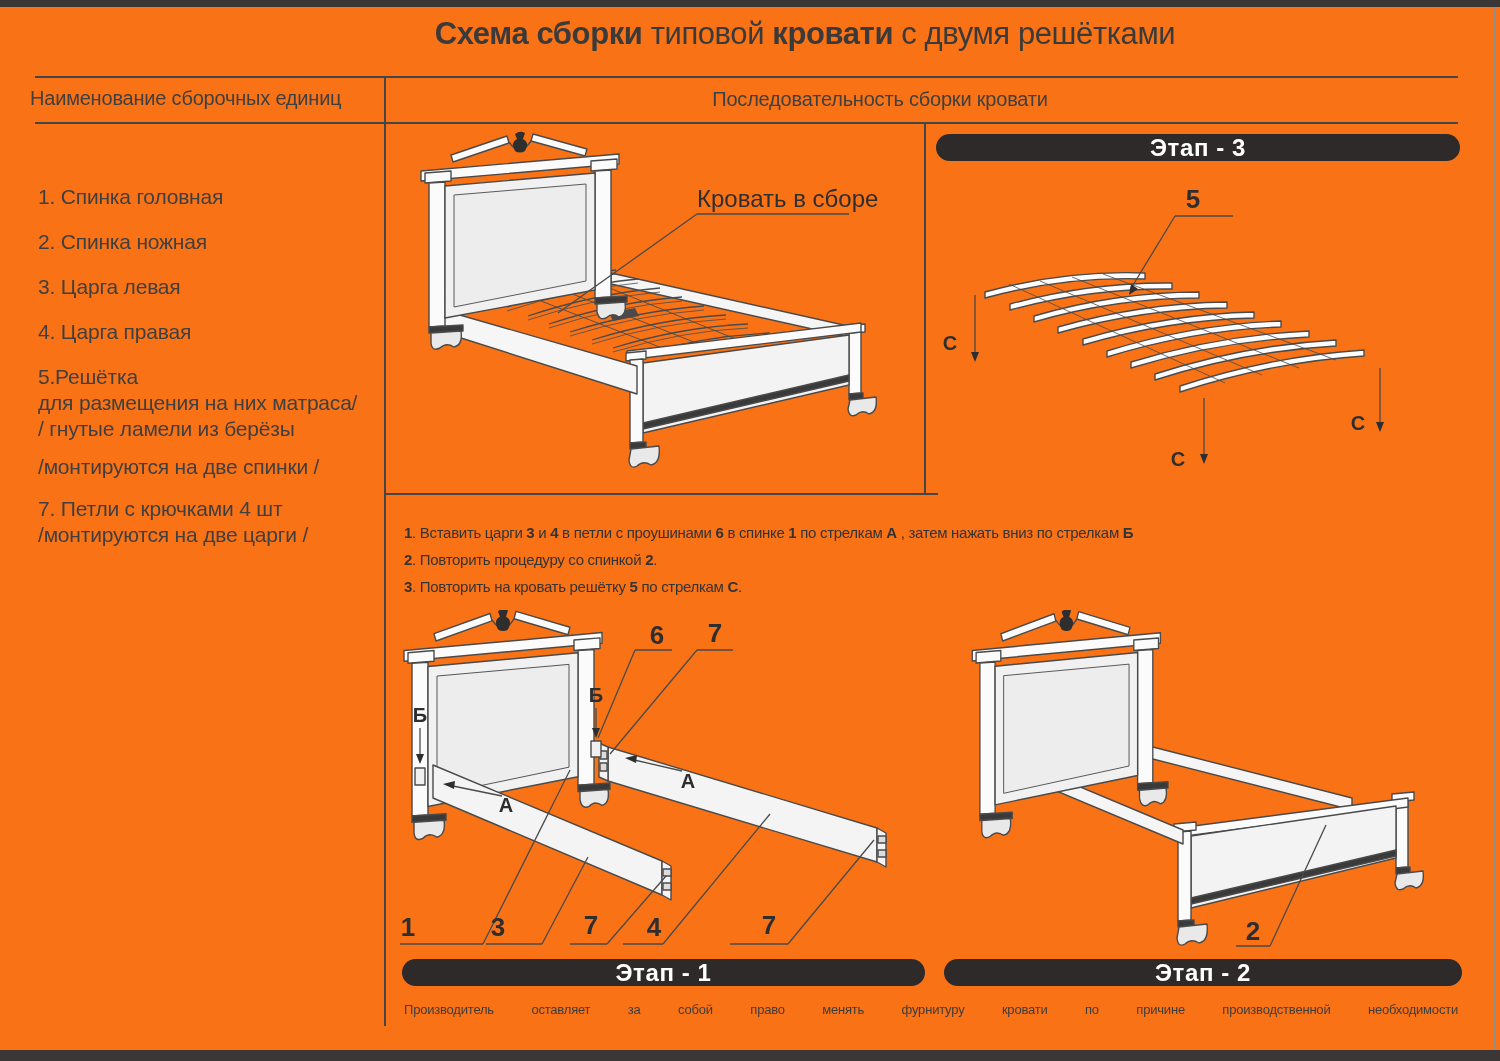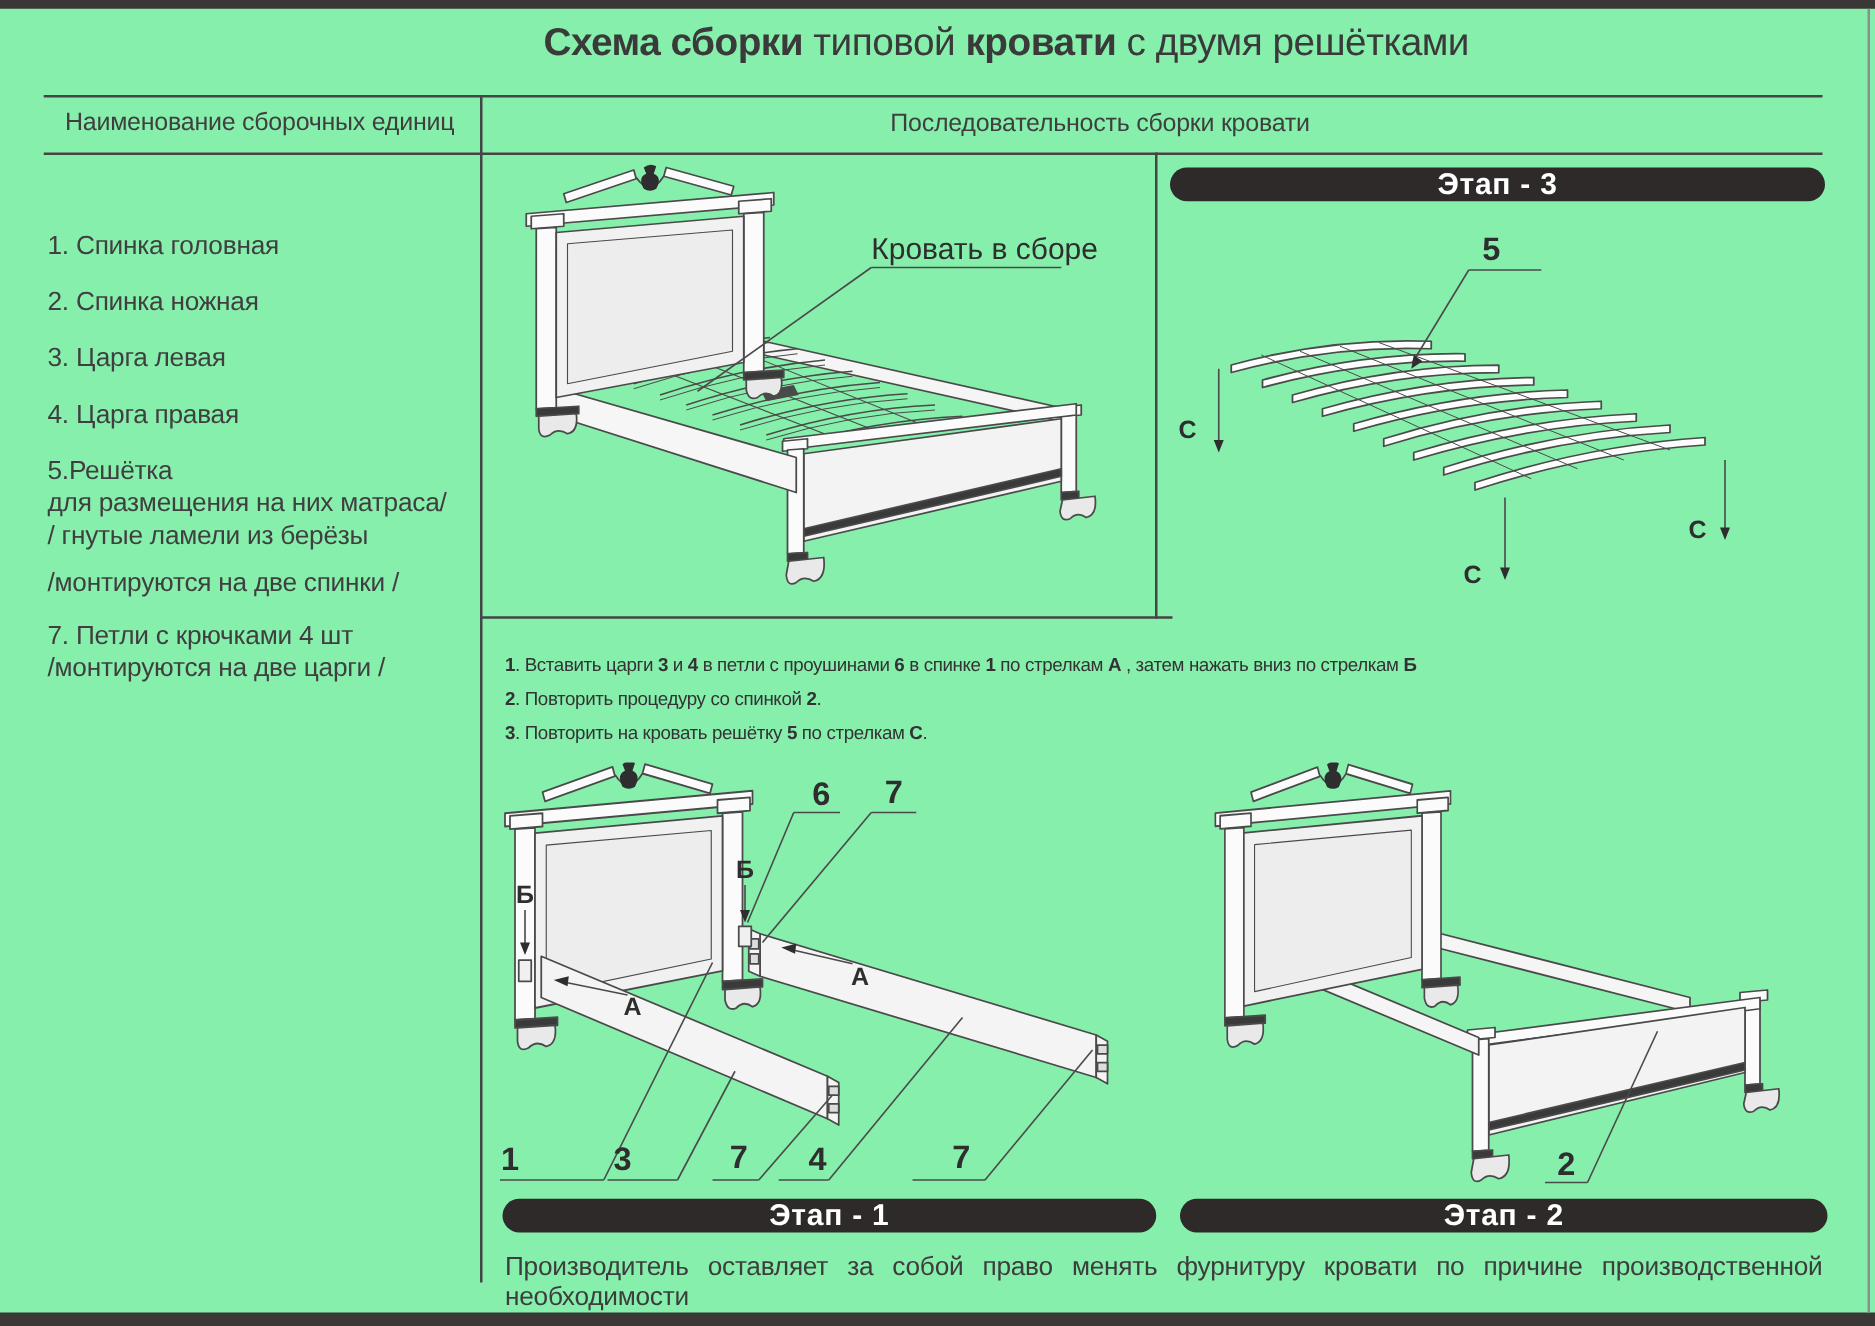--- a/index.html
+++ b/index.html
@@ -1,37 +1,37 @@
 <!DOCTYPE html>
 <html><head>
 <meta charset="utf-8">
 <style>
   html,body{margin:0;padding:0;background:#fff;}
-  .page{position:relative;width:1500px;height:1061px;background:#86efac;overflow:hidden;
+  .page{position:relative;width:1500px;height:1061px;background:#f97316;overflow:hidden;
         font-family:"Liberation Sans",sans-serif;color:#3d3d3d;text-decoration:underline;}
   .band{position:absolute;left:0;width:1500px;background:#3b3737;}
   .edge-right{position:absolute;background:#8e8e8e;}
   .hline{position:absolute;background:#454545;height:2px;}
   .vline{position:absolute;background:#454545;width:2px;}
   .title{position:absolute;top:16px;left:0;width:1500px;box-sizing:border-box;padding-left:110px;
          text-align:center;font-size:31px;letter-spacing:-0.4px;color:#3a3a3a;}
   .title .b{font-weight:bold;}
   .hdr{position:absolute;font-size:20px;letter-spacing:-0.2px;color:#3f3f3f;}
   .parts{position:absolute;left:38px;top:184px;width:346px;font-size:21px;line-height:26px;
          letter-spacing:-0.2px;color:#3f3f3f;}
   .part{margin-bottom:19px;}
   .part.m5{margin-bottom:12px;}
   .part.m6{margin-bottom:16px;}
   .badge{position:absolute;height:27px;background:#2e2a2a;border-radius:14px;color:#fff;
          display:flex;align-items:center;justify-content:center;font-size:24px;font-weight:bold;
          letter-spacing:0.6px;}
   .instructions{position:absolute;left:404px;top:519px;width:1060px;font-size:15px;
                 line-height:27px;letter-spacing:-0.3px;color:#333;}
   .instructions .b{font-weight:bold;}
-  .footer{position:absolute;left:404px;top:1002px;width:1054px;font-size:21px;color:#3d3d3d;
+  .footer{position:absolute;left:404px;top:1002px;width:1054px;font-size:13px;color:#3d3d3d;
           text-align:justify;text-align-last:justify;letter-spacing:-0.2px;}
   .fig{position:absolute;}
   svg text{font-family:"Liberation Sans",sans-serif;fill:#2e2e2e;}
   svg .num{font-size:26px;font-weight:bold;}
   svg .ltr{font-size:20px;font-weight:bold;}
   svg .cap{font-size:24px;}
   svg .ln{stroke:#4a4a4a;stroke-width:1.3;fill:none;}
   svg .ah{fill:#2e2e2e;stroke:none;}
   svg .wood{stroke:#4a4a4a;stroke-width:1.4;stroke-linejoin:round;}
 </style>
@@ -43,21 +43,21 @@
   <div class="band" style="top:0;height:7px;"></div>
   <div class="band" style="top:1050px;height:11px;"></div>
   <div class="edge-right" style="left:1494px;top:7px;width:2px;height:1043px;"></div>
 
   <div class="title"><span class="b">Схема сборки</span><span> типовой </span><span class="b">кровати</span><span> с двумя решётками</span></div>
 
   <div class="hline" style="left:35px;top:76px;width:1423px;"></div>
   <div class="hline" style="left:35px;top:122px;width:1423px;"></div>
   <div class="vline" style="left:384px;top:76px;height:950px;"></div>
 
-  <div class="hdr" style="left:52px;top:87px;width:340px;">Наименование  сборочных единиц</div>
+  <div class="hdr" style="left:30px;top:87px;width:340px;">Наименование  сборочных единиц</div>
   <div class="hdr" style="left:385px;top:88px;width:990px;text-align:center;">Последовательность сборки кровати</div>
 
   <div class="parts">
     <div class="part">
         <div>1.   Спинка головная</div>
       </div>
     <div class="part">
         <div>2. Спинка ножная</div>
       </div>
     <div class="part">

